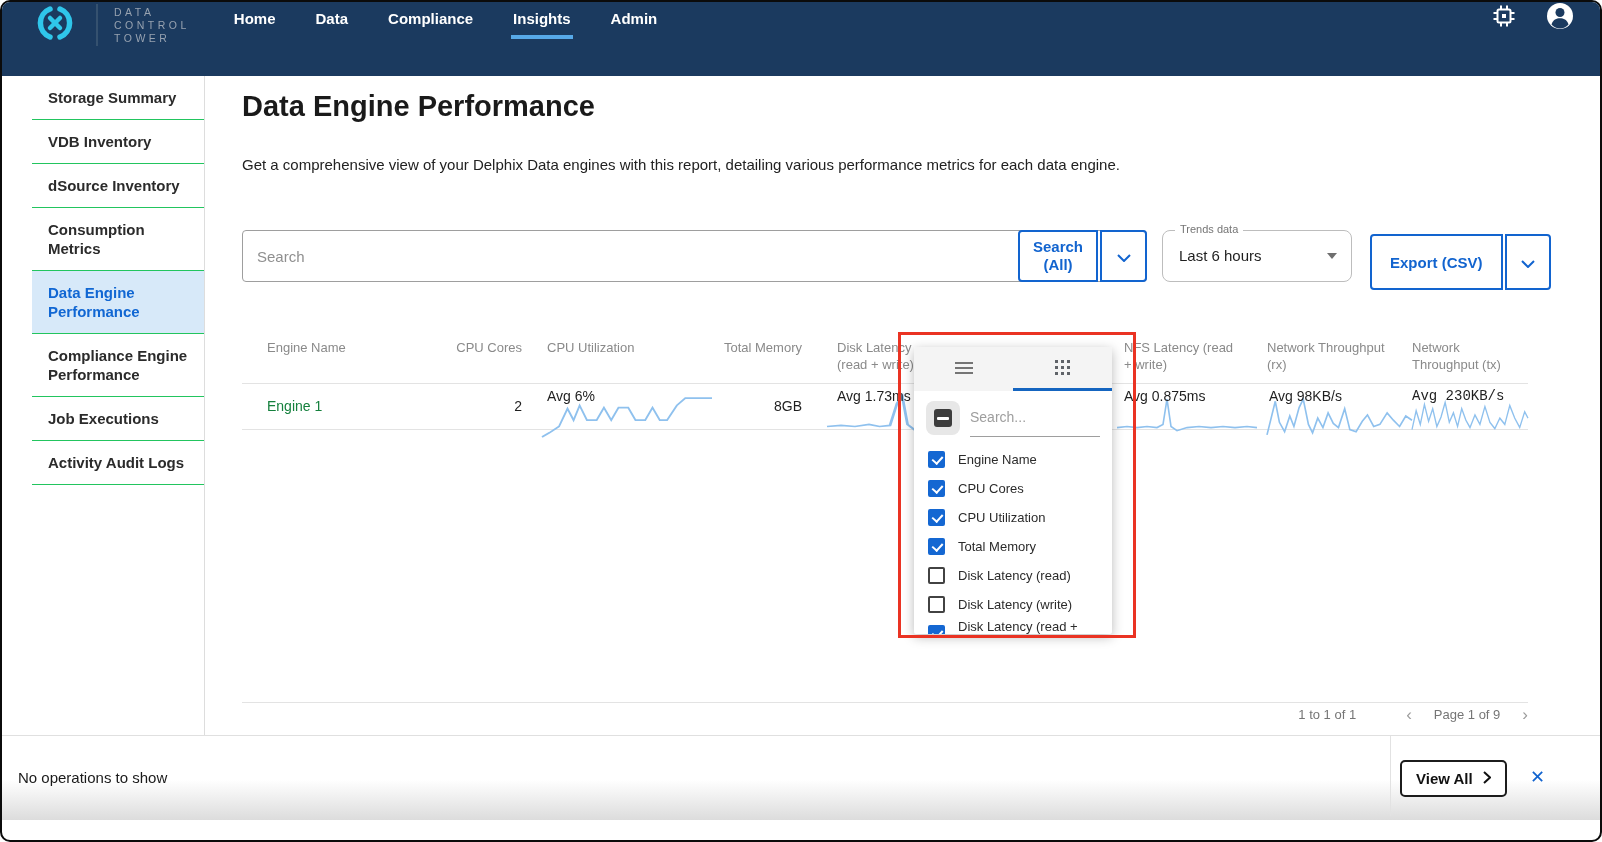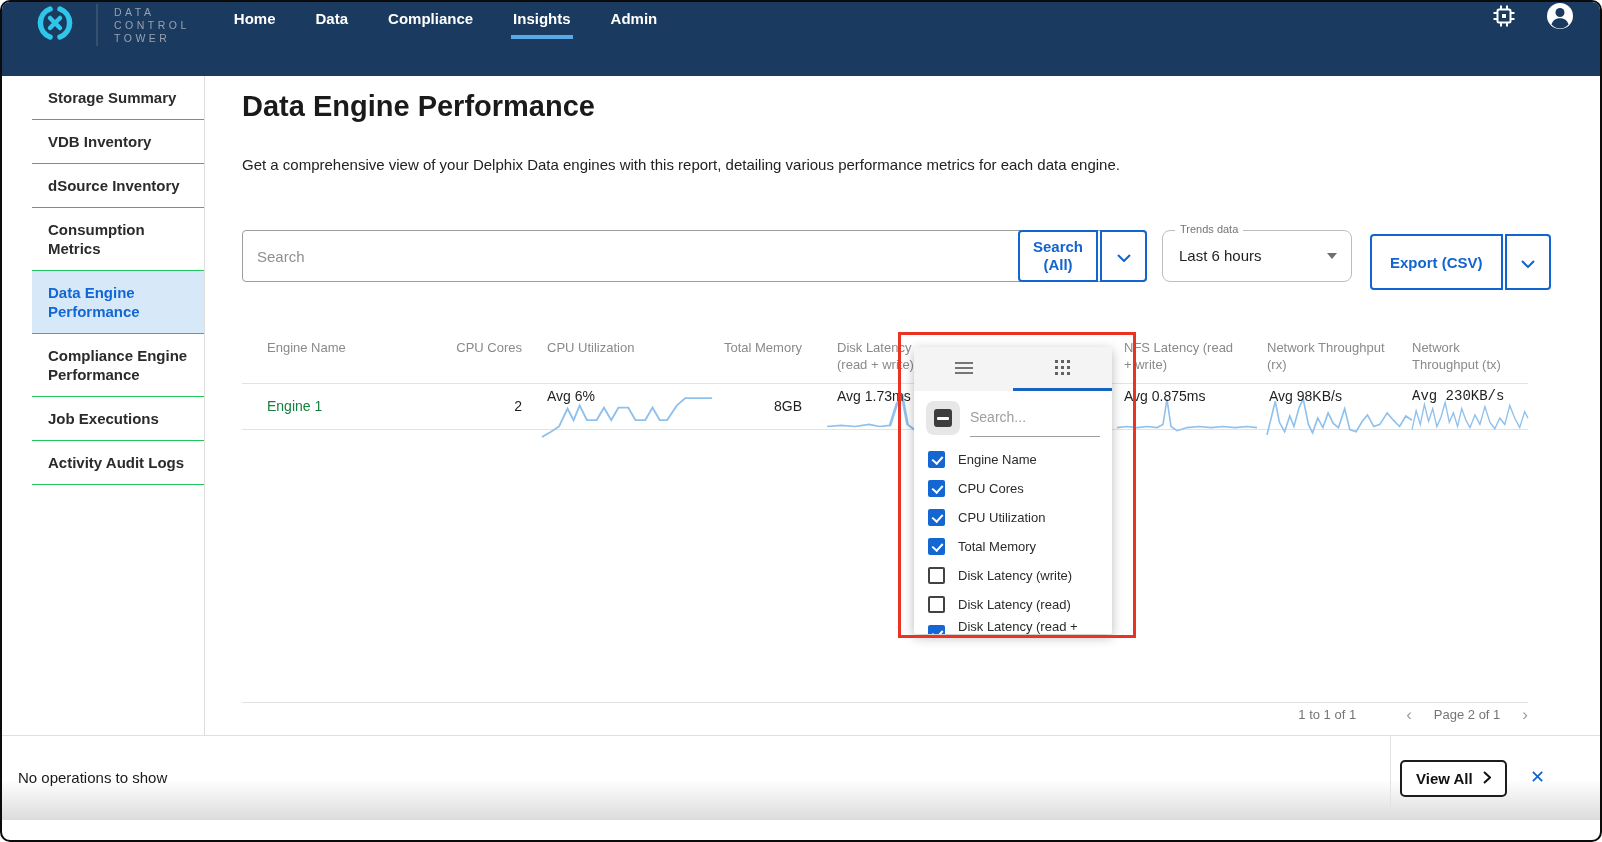--- a/index.html
+++ b/index.html
@@ -273,21 +273,21 @@
             </svg>
         </div>
       </div>
     </div>
 
     <div class="bottom-divider"></div>
 
     <div class="pagination">
       <span class="pag-summary">1 to 1 of 1</span>
       <span class="pag-chev">‹</span>
-      <span>Page 2 of 1</span>
+      <span>Page 1 of 9</span>
       <span class="pag-chev">›</span>
     </div>
   </main>
 
   <div class="popup">
     <div class="popup-tabs">
       <div class="ptab">
         <span>
           <svg width="18" height="12" viewBox="0 0 18 12">
             <rect y="0" width="18" height="2" fill="#757575"></rect>
@@ -334,25 +334,25 @@
       <div class="menu-row">
         <span class="cb checked"></span>
         <span class="menu-label">CPU Utilization</span>
       </div>
       <div class="menu-row">
         <span class="cb checked"></span>
         <span class="menu-label">Total Memory</span>
       </div>
       <div class="menu-row">
         <span class="cb"></span>
+        <span class="menu-label">Disk Latency (read)</span>
+      </div>
+      <div class="menu-row">
+        <span class="cb"></span>
         <span class="menu-label">Disk Latency (write)</span>
-      </div>
-      <div class="menu-row">
-        <span class="cb"></span>
-        <span class="menu-label">Disk Latency (read)</span>
       </div>
       <div class="menu-row">
         <span class="cb checked"></span>
         <span class="menu-label">Disk Latency (read + write)</span>
       </div>
     </div>
   </div>
 
   <div class="red-rect"></div>
 

